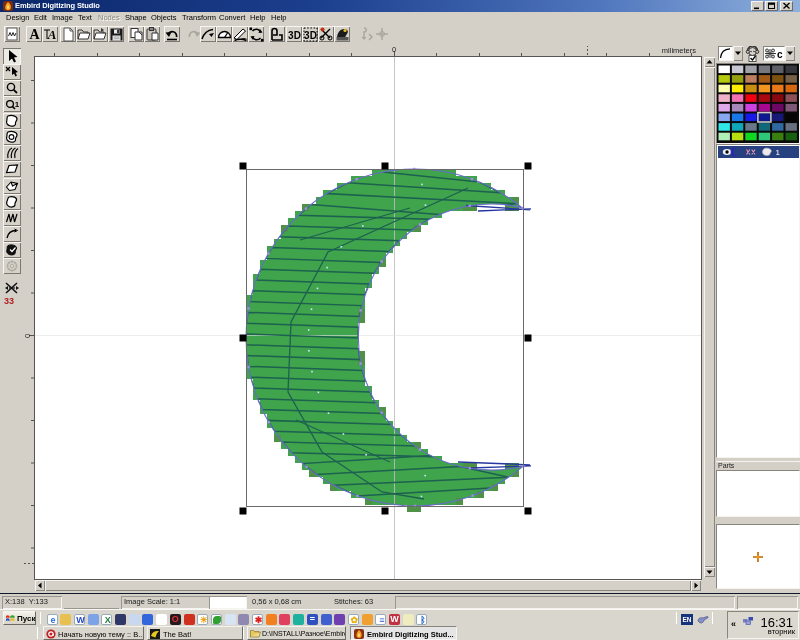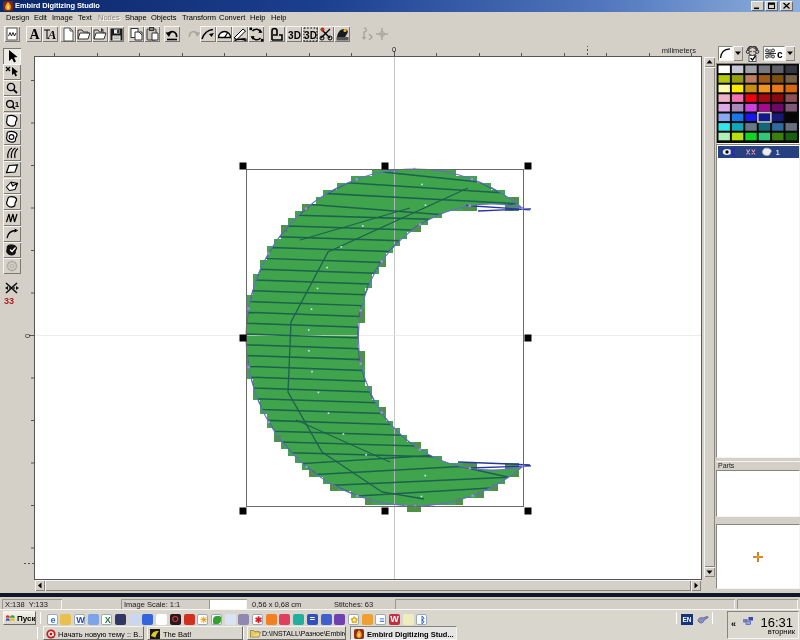--- a/index.html
+++ b/index.html
@@ -553,21 +553,21 @@
   <div class="abs" style="left:0;top:415px;width:84px;height:9px;font-size:7px;color:#222;padding-left:2px;border-top:1px solid #f5f4f0;">Parts</div>
   <div class="abs sunken" style="left:0;top:424px;width:84px;height:47px;background:#fff;"></div>
   <div class="abs sunken" style="left:0;top:478px;width:84px;height:65px;background:#fff;">
     <svg class="abs" style="left:36px;top:27px" width="10" height="10" viewBox="0 0 10 10">
         <path d="M5 0 V10 M0 5 H10" stroke="#c06000" stroke-width="1.6"></path>
         <circle cx="5" cy="5" r="1.6" fill="#f0a000"></circle>
       </svg>
   </div>
 </div>
 
-<div class="abs" style="left:0;top:593px;width:800px;height:16px;border-top:4px solid #0f172a;">
+<div class="abs" style="left:0;top:593px;width:800px;height:16px;border-top:1px solid #0f172a;">
   <div class="sbfield" style="left:2px;top:2px;width:60px;">X:138&nbsp; Y:133</div>
   <div class="sbfield" style="left:64px;top:14px;width:55px;">Zoom: 8</div>
   <div class="sbfield" style="left:121px;top:2px;width:96px;">Image Scale: 1:1</div>
   <div class="sbfield" style="left:209px;top:2px;width:38px;background:#fff;"></div>
   <div class="sbfield" style="left:249px;top:2px;width:80px;box-shadow:none;">0,56 x 0,68 cm</div>
   <div class="sbfield" style="left:331px;top:2px;width:62px;box-shadow:none;">Stitches: 63</div>
   <div class="sbfield" style="left:395px;top:2px;width:340px;"></div>
   <div class="sbfield" style="left:737px;top:2px;width:61px;"></div>
 </div>
 

